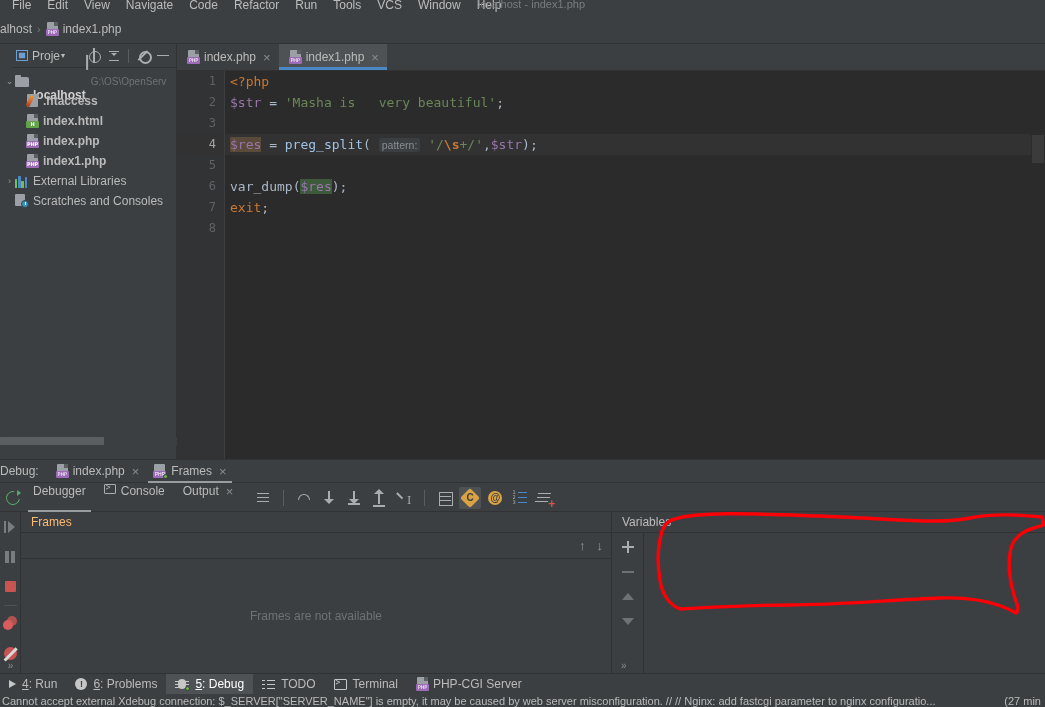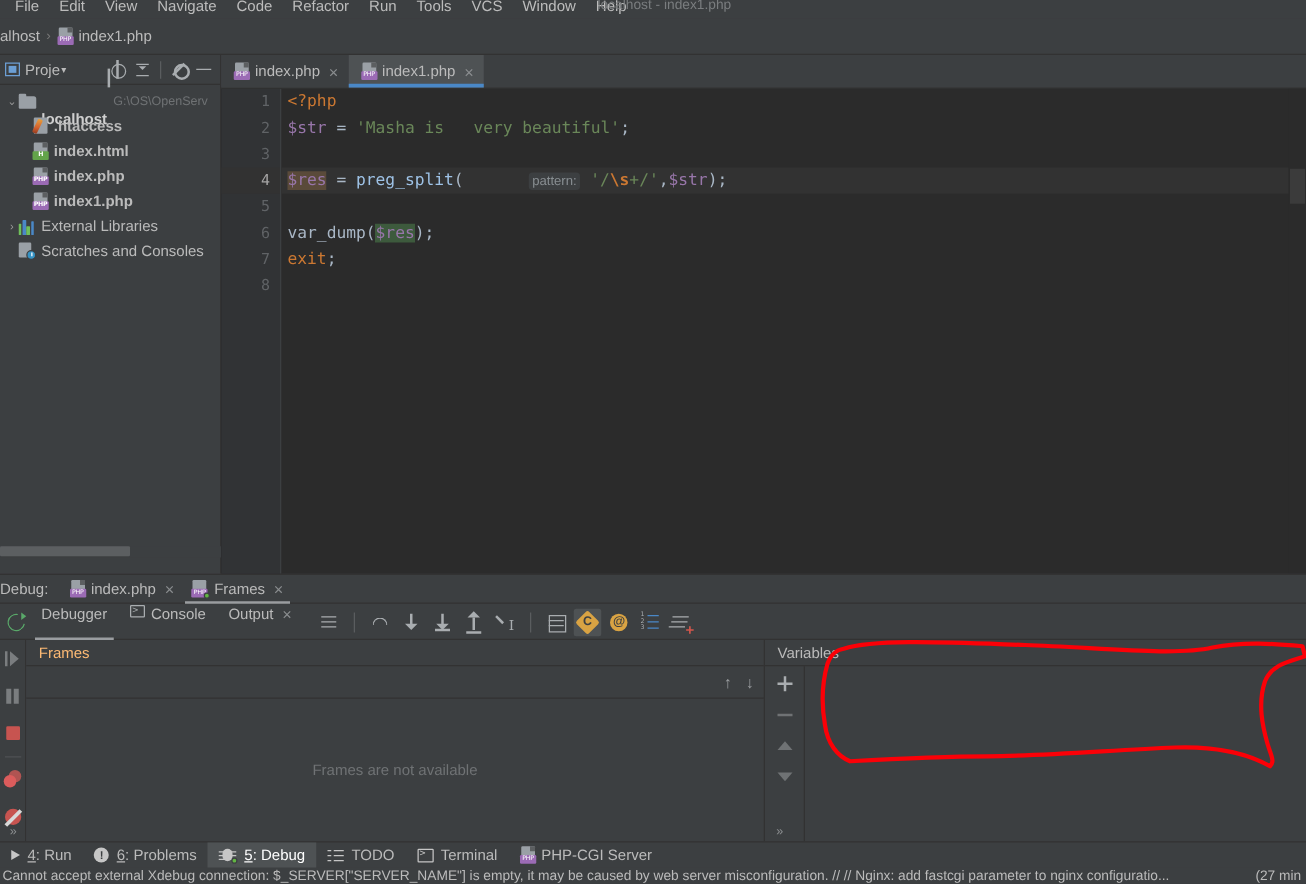--- a/index.html
+++ b/index.html
@@ -64,21 +64,21 @@
     transform: rotate(26deg); border-radius: 1px;
   }
 
   
   .project-panel {
     position: absolute; top: 44px; left: 0; width: 177px; height: 415px;
     background: #3c3f41; border-right: 1px solid #323232;
   }
   .project-toolbar {
     height: 24px; display: flex; align-items: center; padding-left: 4px;
-    border-bottom: 1px solid #323232; background: #3c3f41;
+    border-bottom: 1px solid #323232; background: #3c3f41; margin-left: 12px;
   }
   .pt-title { display: flex; align-items: center; font-size: 12px; color: #bbbbbb; }
   .pt-sq {
     width: 12px; height: 11px; border: 1.5px solid #6c9fd4; background: #3c3f41;
     margin-right: 4px; flex: none;
   }
   .pt-sq i { display: block; width: 100%; height: 100%; background: #6c9fd4; transform: scale(.62); }
   .pt-caret { font-size: 8px; color: #bbb; margin-left: 1px; }
   .pt-icons { display: flex; align-items: center; margin-left: auto; padding-right: 4px; gap: 2px; }
   .pt-btn { width: 18px; height: 18px; position: relative; cursor: default; }
@@ -200,21 +200,21 @@
   .tok-kw { color: #cc7832; }
   .tok-var { color: #9876aa; }
   .tok-var-hl { color: #9876aa; background: #5a4a3a; }
   .tok-var-hl2 { color: #9876aa; background: #3d5a3d; }
   .tok-str { color: #6a8759; }
   .tok-fn { color: #9ec2e6; }
   .tok-plain { color: #a9b7c6; }
   .tok-esc { color: #cc7832; font-weight: bold; }
   .inlay {
     background: #3c3f41; color: #888e92; font-size: 10.5px; border-radius: 3px;
-    padding: 1px 3px; font-family: "Liberation Sans", sans-serif; margin-left: 44px;
+    padding: 1px 3px; font-family: "Liberation Sans", sans-serif;
   }
   .ed-vscroll {
     position: absolute; right: 0; top: 0; width: 14px; height: 100%; background: #2b2b2b;
   }
   .ed-vscroll i { display: block; position: absolute; top: 64px; left: 1px; width: 12px; height: 28px; background: #3b3b3b; }
 
   
   .debug-header {
     position: absolute; top: 459px; left: 0; width: 1045px; height: 24px;
     background: #3c3f41; border-top: 1px solid #323232; border-bottom: 1px solid #323232;

